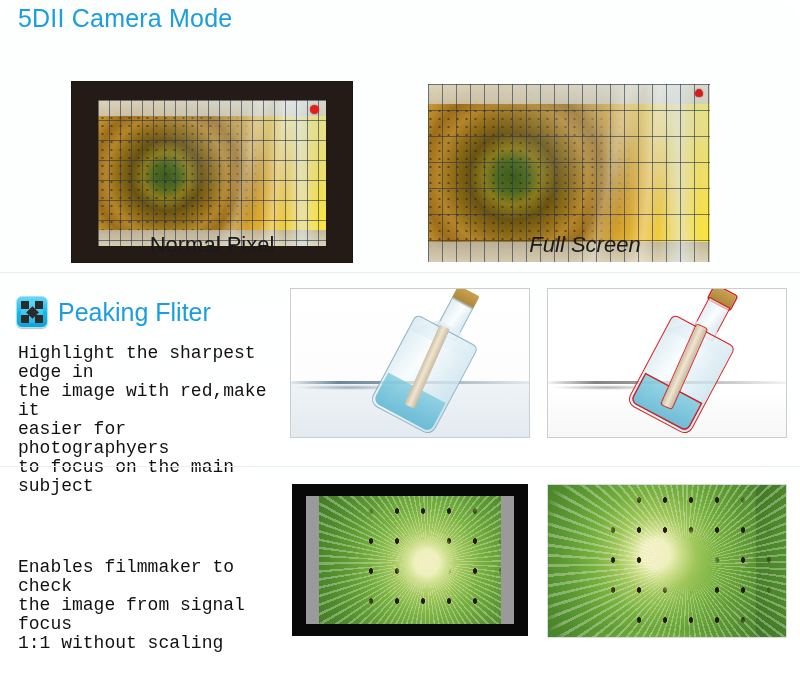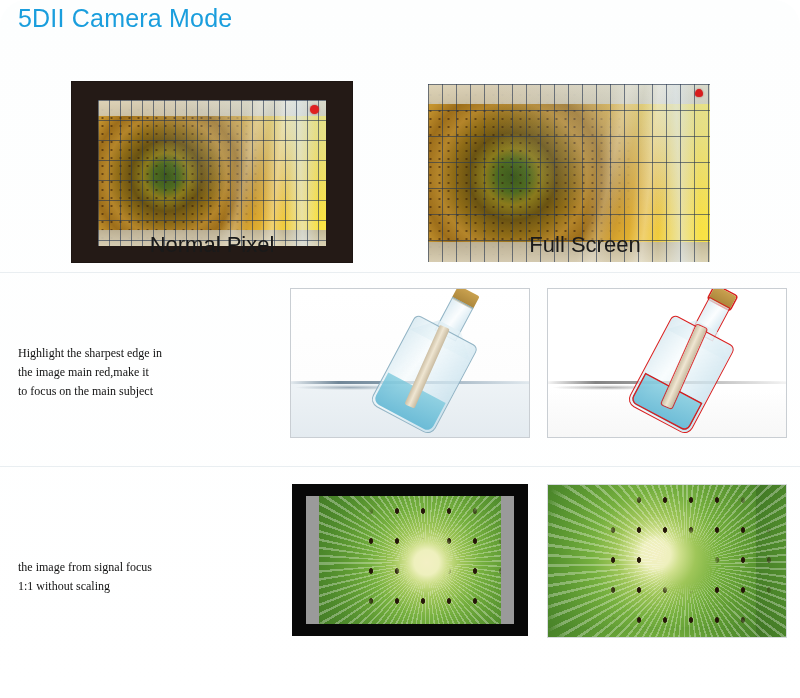--- a/index.html
+++ b/index.html
@@ -133,21 +133,21 @@
   }
 
   .caption {
     position: absolute;
     top: 194px;
     font-size: 22px;
     color: #1a1a1a;
     text-align: center;
   }
   .caption.left  { left: 72px;  width: 280px; }
-  .caption.right { left: 428px; width: 314px; }
+  .caption.right { left: 428px; width: 314px; font-style: italic; }
 
   
   .divider {
     position: absolute;
     left: 0; width: 800px; height: 1px;
     background: #e9eef1;
   }
 
   
   .feature {
@@ -221,22 +221,22 @@
   }
 
   .feat-title {
     font-size: 25px;
     color: #1a9edd;
     margin-left: 10px;
     white-space: nowrap;
   }
   .feat-desc {
     position: absolute;
-    font-family: Liberation Serif, serif;
-    font-size: 12px;
+    font-family: Liberation Mono, monospace;
+    font-size: 18px;
     line-height: 19px;
     color: #111111;
     width: 255px;
   }
 
   
   .photo {
     position: absolute;
     border: 1px solid #c9ced3;
     overflow: hidden;
@@ -409,24 +409,36 @@
       <div class="gridlines coarse"></div>
       <div class="rec-dot heart"></div>
     </div>
     <div class="caption right">Full Screen</div>
   </div>
 
   <div class="divider" style="top:272px"></div>
 
   <div class="feature" style="top:278px; height:180px">
 
+    <div class="feature-head" style="left:16px; top:18px">
+      <div class="feat-icon icon-peaking">
+        <div class="inner"></div>
+        <div class="br tl"></div>
+        <div class="br tr"></div>
+        <div class="br bl"></div>
+        <div class="br br2"></div>
+        <div class="cd"></div>
+      </div>
+      <div class="feat-title">Peaking Fliter</div>
+    </div>
 
     <div class="feat-desc" style="left:18px; top:66px">
       <div>Highlight the sharpest edge in</div>
-      <div>the image main red,make it</div>
+      <div>the image with red,make it</div>
+      <div>easier for photographyers</div>
       <div>to focus on the main subject</div>
     </div>
 
     <div class="photo" style="left:290px; top:10px; width:238px; height:148px">
       <div class="bottle-scene">
         <div class="waterline"></div>
         <div class="bottle">
           <div class="cork"></div>
           <div class="neck"></div>
           <div class="shoulder"></div>
@@ -455,20 +467,21 @@
       </div>
     </div>
   </div>
 
   <div class="divider" style="top:466px"></div>
 
   <div class="feature" style="top:472px; height:200px">
 
 
     <div class="feat-desc" style="left:18px; top:86px">
+      <div>Enables filmmaker  to check</div>
       <div>the image from signal focus</div>
       <div>1:1 without scaling</div>
     </div>
 
     <div class="mon-kiwi" style="left:292px; top:12px; width:236px; height:152px">
       <div class="screen">
         <div class="kiwi-left-bg"></div>
         <div class="kiwi-img"></div>
         <div class="pillar l"></div>
         <div class="pillar r"></div>

